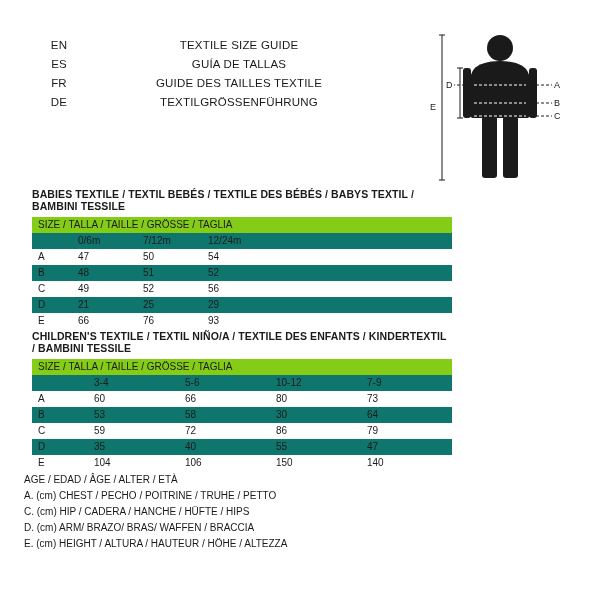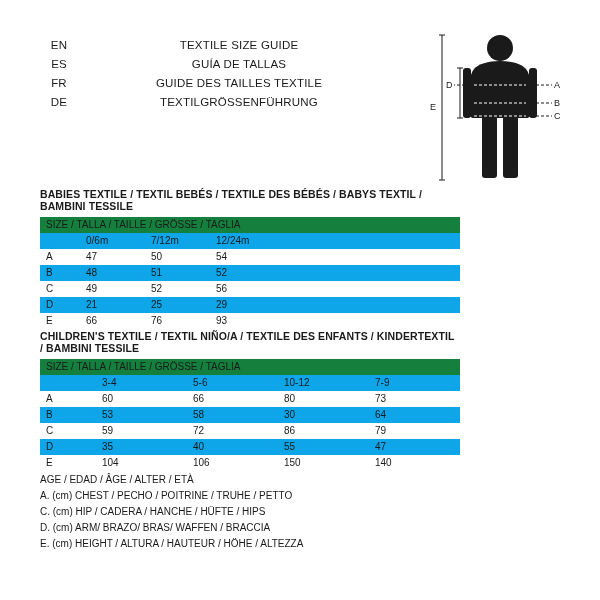--- a/index.html
+++ b/index.html
@@ -44,21 +44,21 @@
     position: absolute;
     left: 430px;
     top: 28px;
     width: 140px;
     height: 160px;
   }
 
   
   .table-block {
     position: absolute;
-    left: 40px;
+    left: 32px;
     width: 420px;
   }
   #babies-block { top: 188px; }
   #children-block { top: 330px; }
 
   .table-title {
     font-size: 10.5px;
     font-weight: bold;
     margin-bottom: 5px;
     letter-spacing: 0.1px;
@@ -69,33 +69,33 @@
     font-size: 10px;
   }
   table td, table th {
     text-align: left;
     font-weight: normal;
     padding: 2px 0 2px 6px;
     height: 16px;
     line-height: 12px;
   }
   tr.size-header td {
-    background: #15803d;
+    background: #84cc16;
     font-size: 10px;
     padding-left: 6px;
   }
-  tr.band td { background: #0ea5e9; }
+  tr.band td { background: #0f766e; }
   tr.plain td { background: #ffffff; }
   col.c-label { width: 40px; }
   col.c-val { width: 65px; }
 
   
   .legend {
     position: absolute;
-    left: 40px;
+    left: 24px;
     top: 472px;
     font-size: 10px;
     line-height: 16px;
   }
   .legend div { white-space: nowrap; }
 </style>
 </head>
 <body>
 
 <div class="langs">

